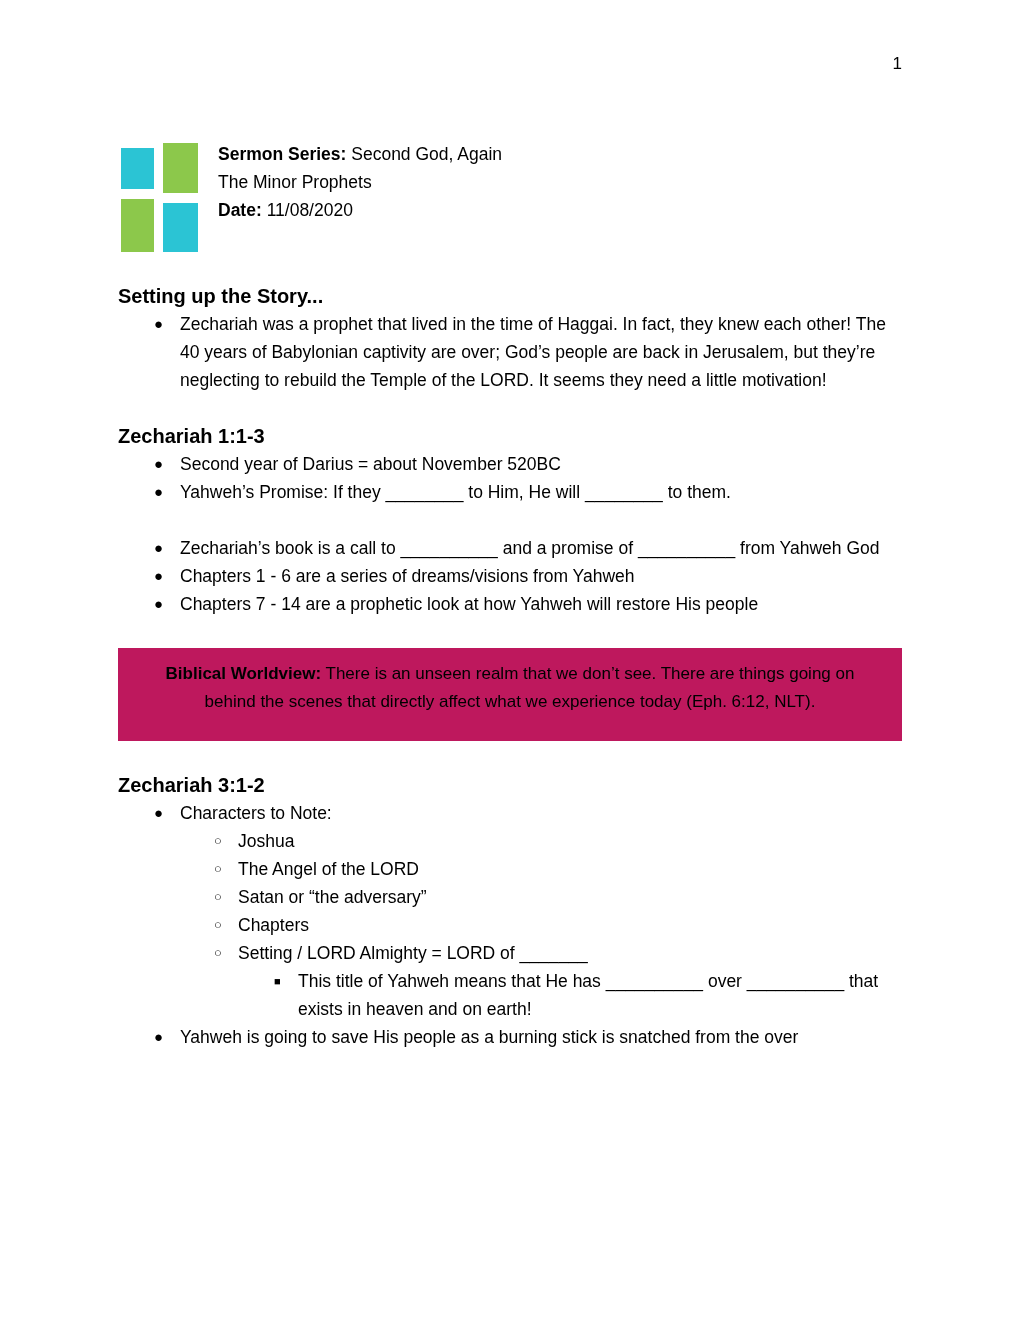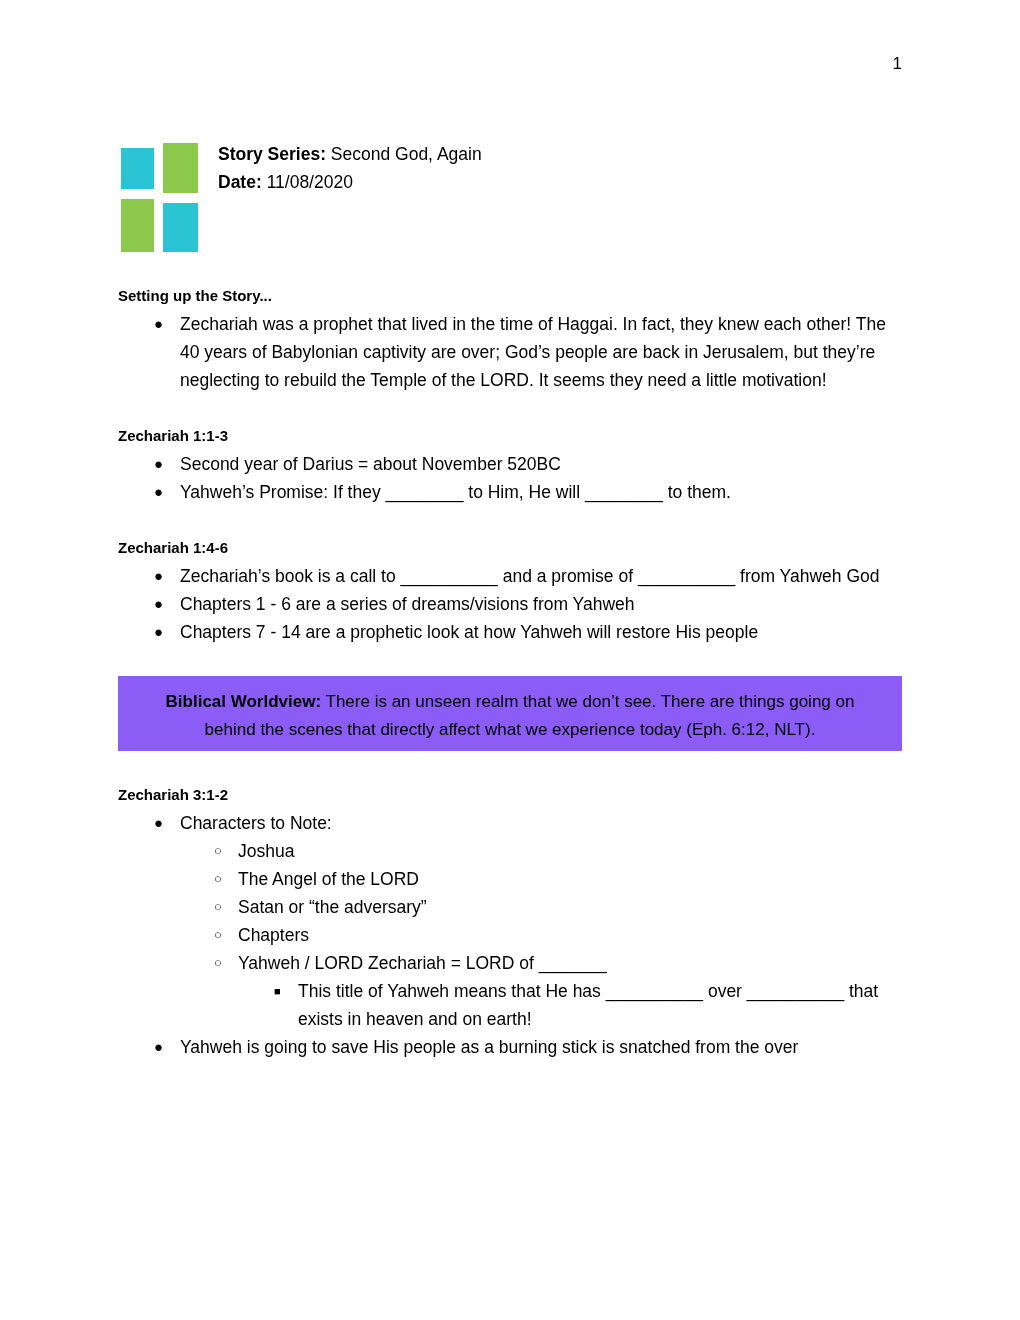--- a/index.html
+++ b/index.html
@@ -73,21 +73,21 @@
   .header-text {
     margin-left: 100px;
     font-size: 17.5px;
     line-height: 28px;
     white-space: nowrap;
   }
   .header-text .lbl { font-weight: bold; }
 
   
   .section-heading {
-    font-size: 15px;
+    font-size: 20px;
     font-weight: bold;
     line-height: 28px;
     margin: 0;
   }
 
   
   ul.lvl1, ul.lvl2, ul.lvl3 {
     list-style: none;
     margin: 0;
     padding: 0;
@@ -133,24 +133,24 @@
 
   
   ul.lvl1 ul.lvl2 { margin-left: 0px; }
   ul.lvl2 ul.lvl3 { margin-left: 0px; }
 
   
   .gap-sm  { height: 28px; }
 
   
   .callout {
-    background: #8b5cf6;
+    background: #be185d;
     width: 784px;
     box-sizing: border-box;
-    padding: 12px 22px 7px 22px;
+    padding: 12px 22px 25px 22px;
     text-align: center;
     font-size: 17px;
     line-height: 28px;
     margin-top: 30px;
     margin-bottom: 30px;
   }
   .callout b { font-weight: bold; }
 </style>
 </head>
 <body>
@@ -162,21 +162,22 @@
   <div class="content">
 
     <div class="header-block">
       <div class="logo">
         <div class="logo-cell logo-tl" style="background:#2bc4d4;"></div>
         <div class="logo-cell logo-tr" style="background:#8cc84b;"></div>
         <div class="logo-cell logo-bl" style="background:#8cc84b;"></div>
         <div class="logo-cell logo-br" style="background:#2bc4d4;"></div>
       </div>
       <div class="header-text">
-        <div><span class="lbl">Story Series:</span><span> Second God, Again</span></div>
+        <div><span class="lbl">Sermon Series:</span><span> Second God, Again</span></div>
+        <div>The Minor Prophets</div>
         <div><span class="lbl">Date:</span><span> 11/08/2020</span></div>
       </div>
     </div>
 
     <div class="section-heading">Setting up the Story...</div>
     <ul class="lvl1">
       <li>
         <span class="bullet">●</span>
         <span class="li-text">Zechariah was a prophet that lived in the time of Haggai.  In fact, they knew each other!  The 40 years of Babylonian captivity are over; God’s people are back in Jerusalem, but they’re neglecting to rebuild the Temple of the LORD.  It seems they need a little motivation!</span>
       </li>
@@ -191,21 +192,20 @@
         <span class="li-text">Second year of Darius = about November 520BC</span>
       </li>
       <li>
         <span class="bullet">●</span>
         <span class="li-text">Yahweh’s Promise: If they ________ to Him, He will ________ to them.</span>
       </li>
     </ul>
 
     <div class="gap-sm"></div>
 
-    <div class="section-heading">Zechariah 1:4-6</div>
     <ul class="lvl1">
       <li>
         <span class="bullet">●</span>
         <span class="li-text">Zechariah’s book is a call to __________ and a promise of __________ from Yahweh God</span>
       </li>
       <li>
         <span class="bullet">●</span>
         <span class="li-text">Chapters 1 - 6 are a series of dreams/visions from Yahweh</span>
       </li>
       <li>
@@ -235,21 +235,21 @@
           <li>
             <span class="bullet">○</span>
             <span class="li-text">Satan or “the adversary”</span>
           </li>
           <li>
             <span class="bullet">○</span>
             <span class="li-text">Chapters</span>
           </li>
           <li>
             <span class="bullet">○</span>
-            <span class="li-text">Yahweh / LORD Zechariah = LORD of _______</span>
+            <span class="li-text">Setting / LORD Almighty = LORD of _______</span>
             <ul class="lvl3">
               <li>
                 <span class="bullet">■</span>
                 <span class="li-text">This title of Yahweh means that He has __________ over __________ that exists in heaven and on earth!</span>
               </li>
             </ul>
           </li>
         </ul>
       </li>
       <li>

